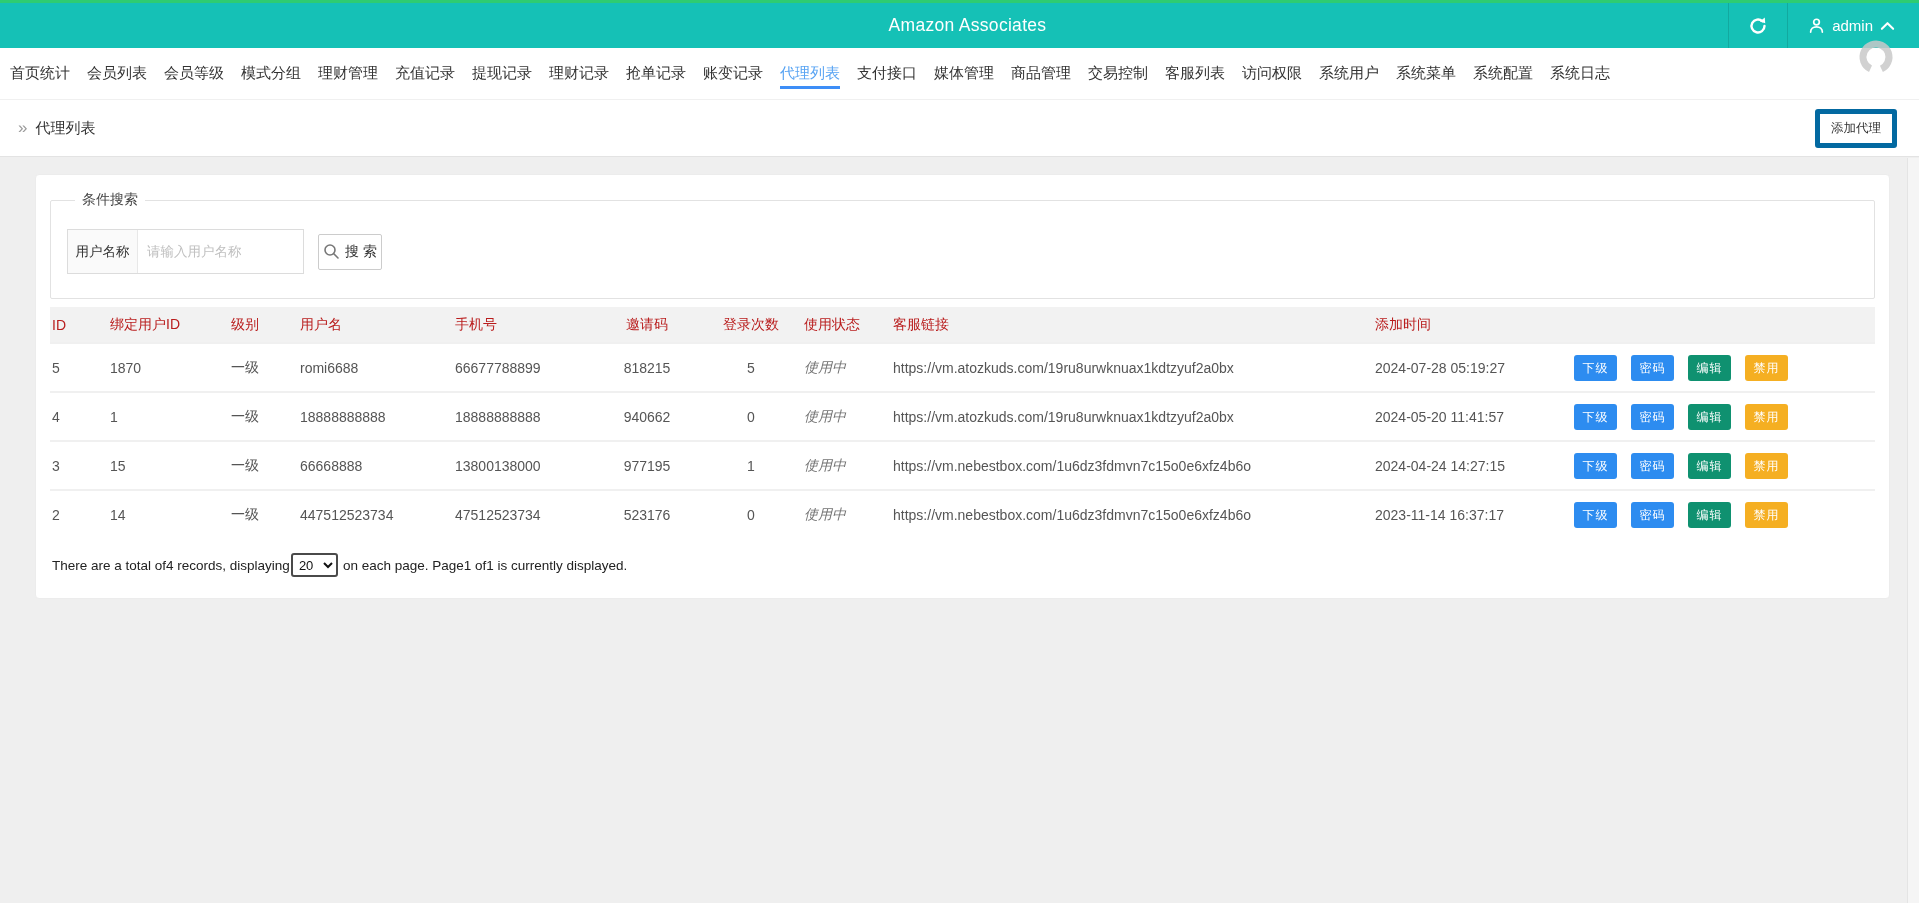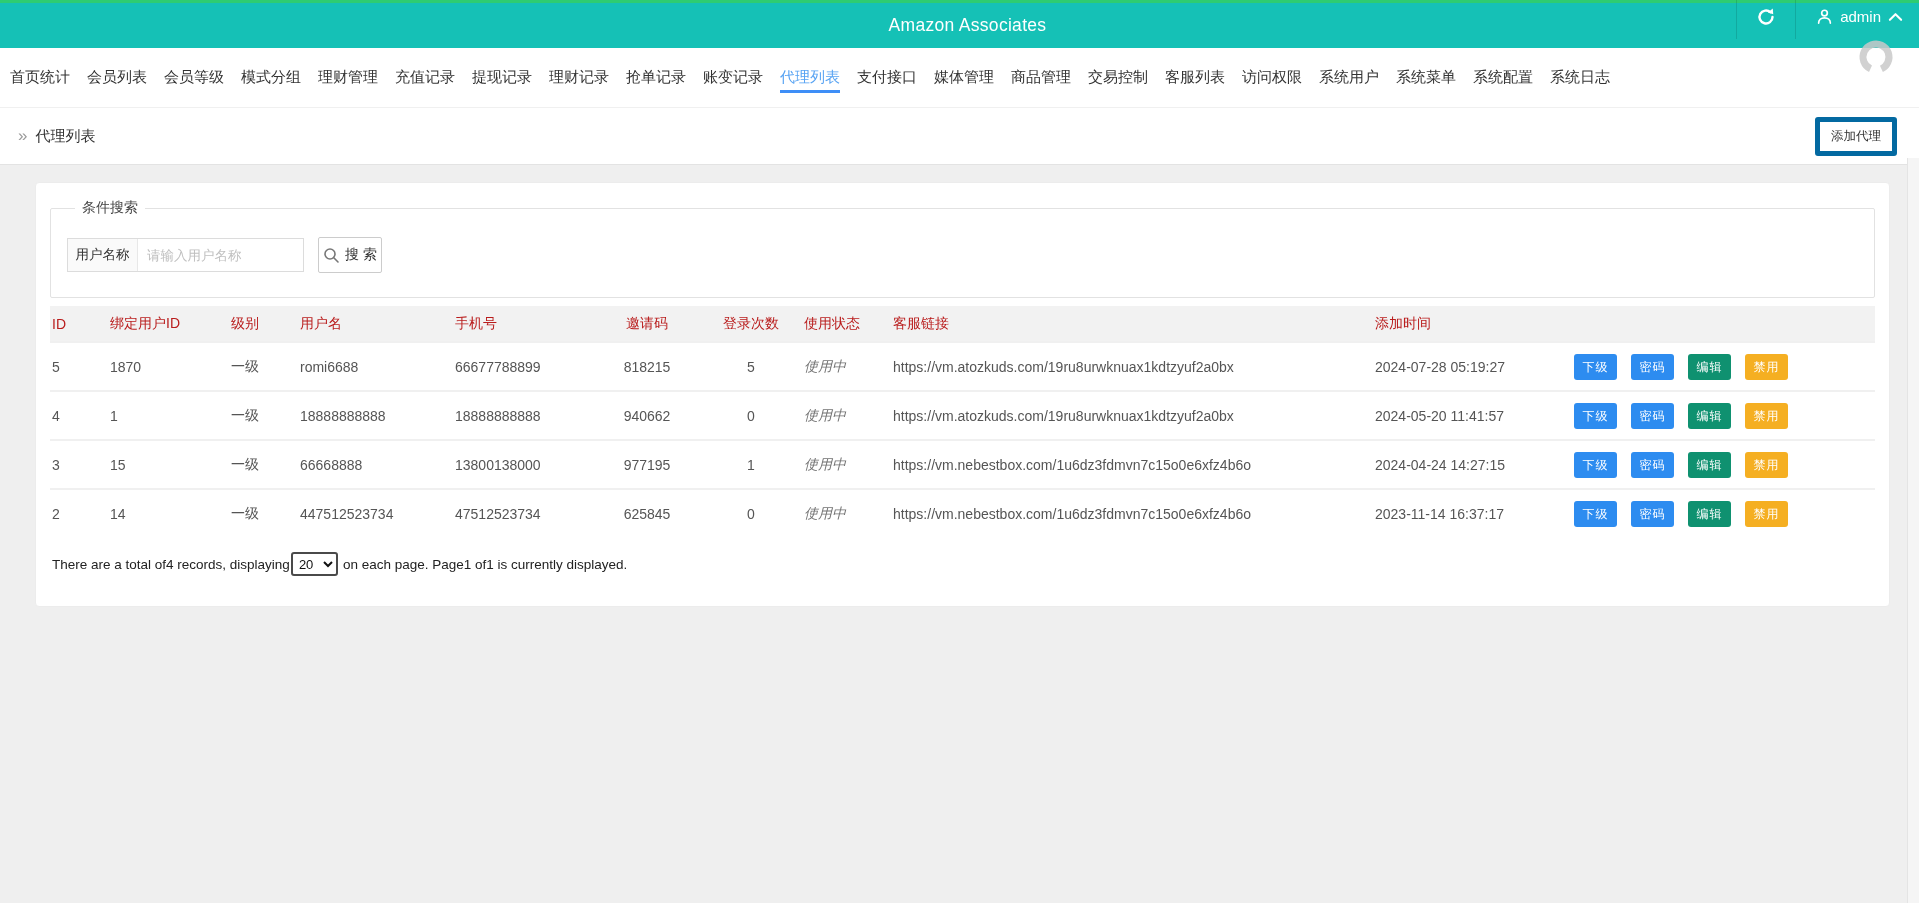--- a/index.html
+++ b/index.html
@@ -11,35 +11,35 @@
   .screen { position:relative; width:1919px; height:903px; }
 
   
   .topbar { position:relative; height:48px; background:#15c1b6; z-index:3; }
   .topstrip { height:3px; background:#2ecc71; }
   .topbar-inner { position:relative; height:45px; display:flex; align-items:center; }
   .app-title {
     position:absolute; left:16px; right:0; text-align:center;
     color:#fff; font-size:17.5px; font-weight:500; letter-spacing:.3px;
   }
-  .topbar-right { position:absolute; right:2px; top:0; height:27px; display:flex; align-items:center; }
+  .topbar-right { position:absolute; right:10px; top:0; height:27px; display:flex; align-items:flex-start; }
   .tb-divider { width:1px; height:45px; background:rgba(0,0,0,0.12); }
   .refresh-btn {
     background:transparent; border:none; cursor:pointer;
     width:58px; height:45px; display:flex; align-items:center; justify-content:center;
   }
   .admin-menu {
     display:flex; align-items:center; gap:7px; padding:0 14px 0 20px;
     height:45px; cursor:pointer; color:#fff; font-size:15px;
   }
   .ghost-ring { position:absolute; right:24px; top:35px; z-index:4; opacity:.85; }
 
   
   .navbar {
-    height:60px; background:#fff; display:flex; align-items:center;
+    height:52px; background:#fff; display:flex; align-items:center;
     padding-left:10px; gap:17px; border-bottom:1px solid #f0f0f0;
   }
   .nav-item { font-size:15px; color:#333; cursor:pointer; padding:6px 0; white-space:nowrap; }
   .nav-item.active { color:#57a3f3; border-bottom:3px solid #3e8ef7; padding-bottom:3px; }
 
   
   .breadcrumb-row {
     height:57px; background:#fff; display:flex; align-items:center;
     padding:0 22px 0 18px; border-bottom:1px solid #e3e3e3;
   }
@@ -57,21 +57,21 @@
     margin:0 29px 0 35px; height:425px; background:#fff; border-radius:4px;
     border:1px solid #ececec; padding:0 14px;
   }
   fieldset.search-fieldset {
     border:1px solid #e2e2e2; border-radius:2px;
     margin-top:16px; padding:20px 10px 24px 16px;
   }
   .search-fieldset legend { font-size:14px; color:#444; padding:0 7px; margin-left:8px; }
   .search-row { display:flex; align-items:center; }
   .input-group {
-    display:flex; width:237px; height:34px; border:1px solid #dcdcdc; background:#fff;
+    display:flex; width:237px; height:45px; border:1px solid #dcdcdc; background:#fff;
   }
   .input-group + .input-group { margin-left:8px; }
   .ig-label {
     width:70px; background:#fafafa; border-right:1px solid #e8e8e8;
     display:flex; align-items:center; justify-content:center;
     font-size:13.5px; color:#333; flex:0 0 auto;
   }
   .input-group input {
     flex:1; border:none; outline:none; font-size:13.5px; padding:0 9px;
     font-family:inherit; color:#be185d; min-width:0;
@@ -262,21 +262,21 @@
               <td class="col8">https://vm.nebestbox.com/1u6dz3fdmvn7c15o0e6xfz4b6o</td>
               <td class="col9">2024-04-24 14:27:15</td>
               <td class="col10 actions"><button class="row-btn" style="background: rgb(45, 140, 240);">下级</button><button class="row-btn" style="background: rgb(45, 140, 240);">密码</button><button class="row-btn" style="background: rgb(15, 145, 112);">编辑</button><button class="row-btn" style="background: rgb(245, 175, 34);">禁用</button></td>
             </tr>
             <tr>
               <td class="col0">2</td>
               <td class="col1">14</td>
               <td class="col2">一级</td>
               <td class="col3">447512523734</td>
               <td class="col4">47512523734</td>
-              <td class="col5 c-center">625845</td>
+              <td class="col5 c-center">523176</td>
               <td class="col6 c-center">0</td>
               <td class="col7"><span class="status-ok">使用中</span></td>
               <td class="col8">https://vm.nebestbox.com/1u6dz3fdmvn7c15o0e6xfz4b6o</td>
               <td class="col9">2023-11-14 16:37:17</td>
               <td class="col10 actions"><button class="row-btn" style="background: rgb(45, 140, 240);">下级</button><button class="row-btn" style="background: rgb(45, 140, 240);">密码</button><button class="row-btn" style="background: rgb(15, 145, 112);">编辑</button><button class="row-btn" style="background: rgb(245, 175, 34);">禁用</button></td>
             </tr>
           </tbody>
       </table>
 
       <div class="pager">

